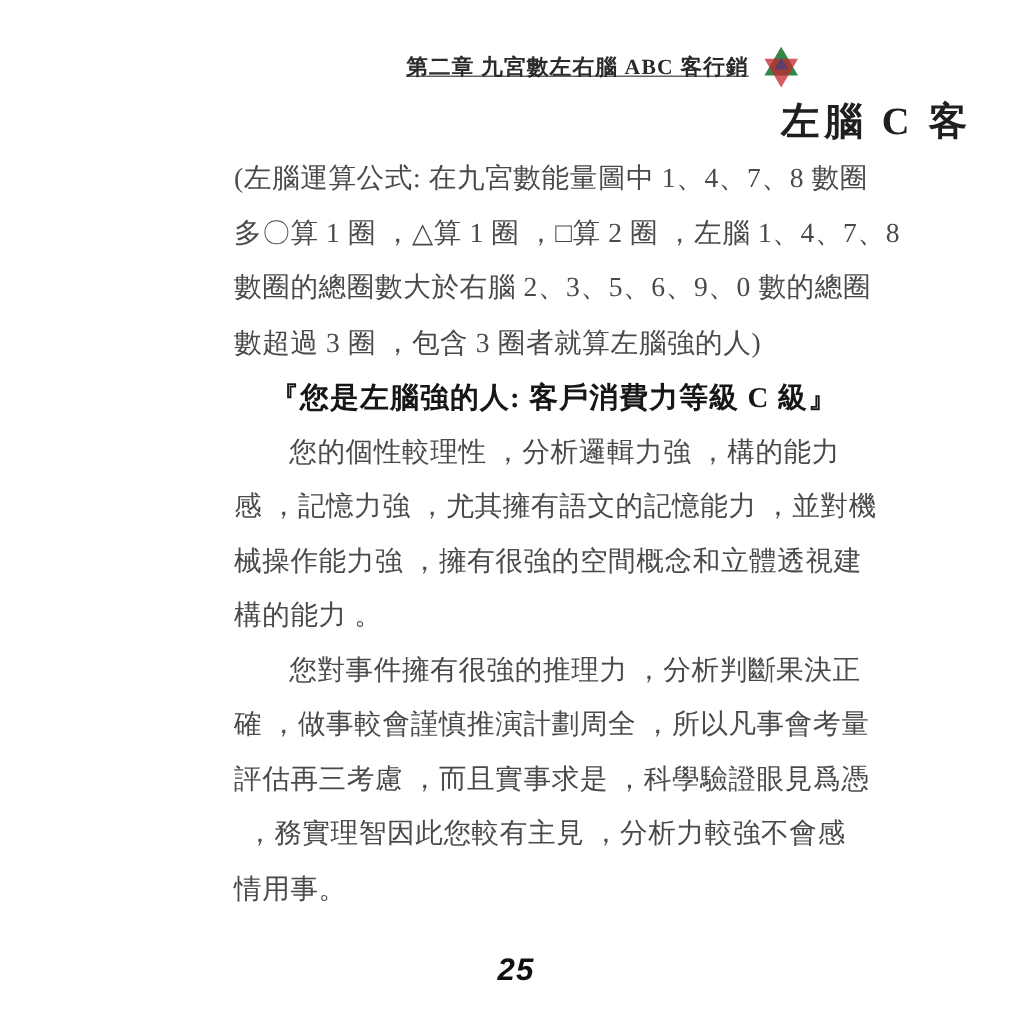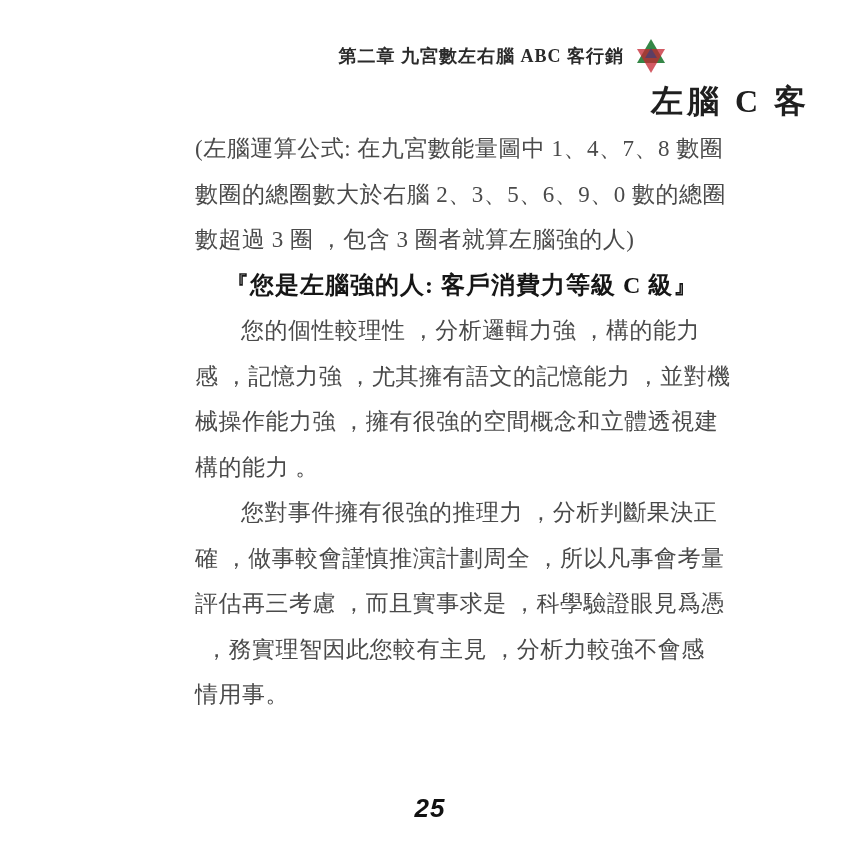--- a/index.html
+++ b/index.html
@@ -15,20 +15,21 @@
   }
   .running-header {
     position: absolute;
     top: 38px;
     left: 0;
     right: 182px;
     display: flex;
     justify-content: flex-end;
     align-items: center;
     gap: 10px;
+    text-decoration: underline;
   }
   .running-header .header-text {
     font-size: 18px;
     font-weight: bold;
     color: #2b2b2b;
     letter-spacing: 1px;
     font-family: "Liberation Serif", "DejaVu Serif", serif;
   }
   .star-icon { width: 34px; height: 36px; display: block; }
   .chapter-title {
@@ -92,20 +93,21 @@
       <polygon points="17,1 31,25 3,25" fill="#1f7a33" opacity="0.9"></polygon>
       <polygon points="17,35 3,11 31,11" fill="#c42430" opacity="0.75"></polygon>
       <polygon points="17,10 23,20 11,20" fill="#27408b" opacity="0.55"></polygon>
     </svg>
   </div>
 
   <div class="chapter-title">左腦 C 客</div>
 
   <div class="body-block">
     <div class="body-line">(左腦運算公式: 在九宮數能量圖中 1、4、7、8 數圈</div>
+    <div class="body-line">多〇算 1 圈 ，△算 1 圈 ，□算 2 圈 ，左腦 1、4、7、8</div>
     <div class="body-line">數圈的總圈數大於右腦 2、3、5、6、9、0 數的總圈</div>
     <div class="body-line">數超過 3 圈 ，包含 3 圈者就算左腦強的人)</div>
 
     <div class="body-line highlight">『您是左腦強的人: 客戶消費力等級 C 級』</div>
 
     <div class="body-line indent">您的個性較理性 ，分析邏輯力強 ，構的能力</div>
     <div class="body-line">感 ，記憶力強 ，尤其擁有語文的記憶能力 ，並對機</div>
     <div class="body-line">械操作能力強 ，擁有很強的空間概念和立體透視建</div>
     <div class="body-line">構的能力 。</div>
 

